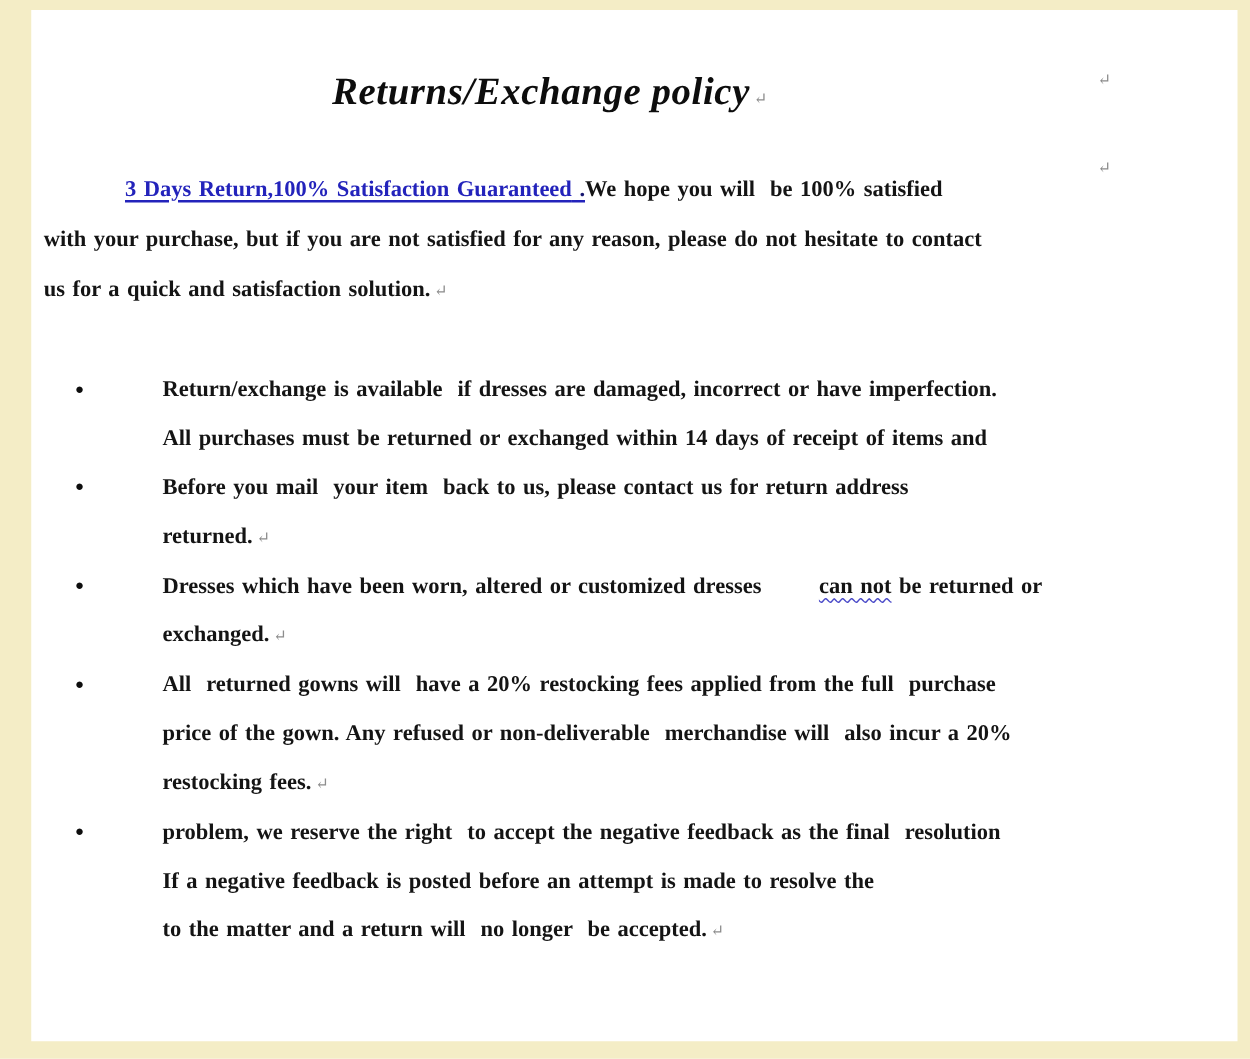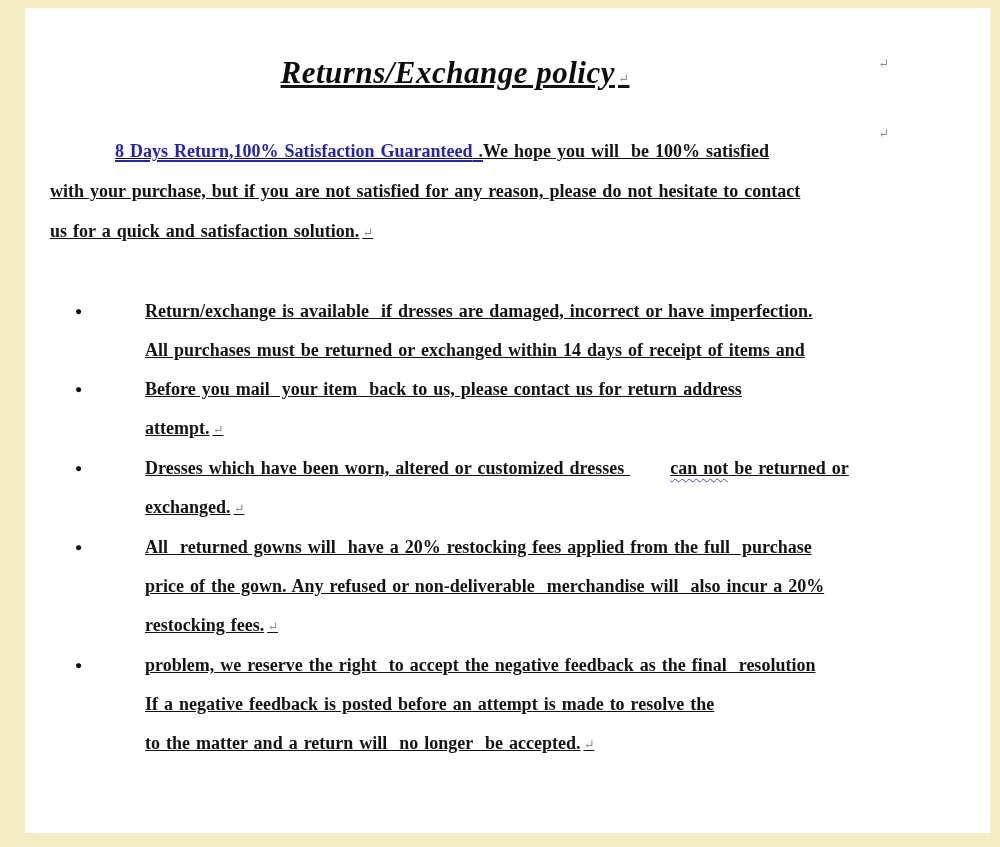--- a/index.html
+++ b/index.html
@@ -6,21 +6,21 @@
   body{
     width:1000px;height:847px;position:relative;
     background:#f4edc6;
     font-family:"Liberation Serif","DejaVu Serif",serif;
     overflow:hidden;
   }
   .sheet{
     position:absolute;left:25px;top:8px;right:10px;bottom:14px;
     background:#ffffff;
   }
-  .content{padding-left:25px;color:#141414;font-weight:bold;text-decoration:underline;}
+  .content{padding-left:10px;color:#141414;font-weight:bold;}
   .page-title{
     margin:42px 0 0 0;width:810px;text-align:center;
     font-size:31px;line-height:46px;font-weight:bold;font-style:italic;
     color:#0d0d0d;letter-spacing:0.5px;
   }
   .intro{margin-top:29px;}
   .line{
     white-space:pre;font-size:18px;line-height:40px;
     word-spacing:1.5px;
   }
@@ -55,37 +55,37 @@
 </style>
 </head>
 <body>
 
 <div class="sheet">
   <div class="content">
 
     <h1 class="page-title"><span>Returns/Exchange policy</span><span class="pmark">↵</span></h1>
 
     <div class="intro">
-      <div class="line indent"><span class="link"><span>8 Days Return,100% Satisfaction Guaranteed</span><span class="dot-dark"> .</span></span><span>We hope you will  be 100% satisfied</span></div>
+      <div class="line indent"><span class="link"><span>3 Days Return,100% Satisfaction Guaranteed</span><span class="dot-dark"> .</span></span><span>We hope you will  be 100% satisfied</span></div>
       <div class="line">with your purchase, but if you are not satisfied for any reason, please do not hesitate to contact</div>
       <div class="line"><span>us for a quick and satisfaction solution.</span><span class="pmark">↵</span></div>
     </div>
 
     <ul class="bullets">
 
       <li>
         <span class="bullet-dot">●</span>
         <div class="line">Return/exchange is available  if dresses are damaged, incorrect or have imperfection.</div>
         <div class="line">All purchases must be returned or exchanged within 14 days of receipt of items and</div>
       </li>
 
       <li>
         <span class="bullet-dot">●</span>
         <div class="line">Before you mail  your item  back to us, please contact us for return address</div>
-        <div class="line"><span>attempt.</span><span class="pmark">↵</span></div>
+        <div class="line"><span>returned.</span><span class="pmark">↵</span></div>
       </li>
 
       <li>
         <span class="bullet-dot">●</span>
         <div class="line"><span>Dresses which have been worn, altered or customized dresses </span><span class="wavy">can not</span><span> be returned or</span></div>
         <div class="line"><span>exchanged.</span><span class="pmark">↵</span></div>
       </li>
 
       <li>
         <span class="bullet-dot">●</span>

